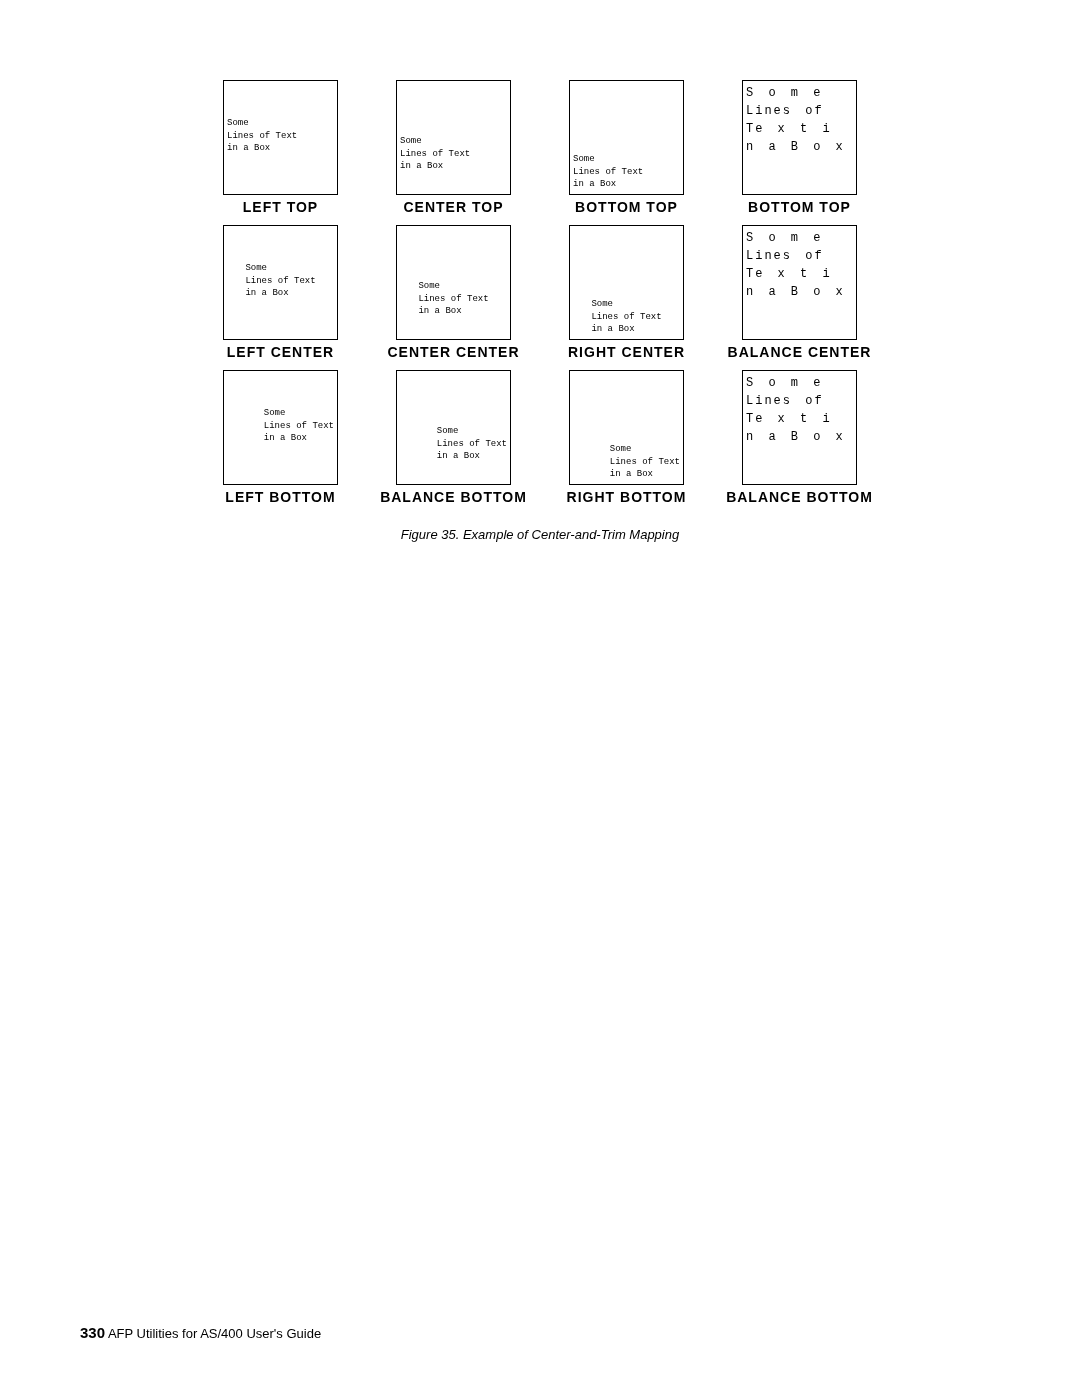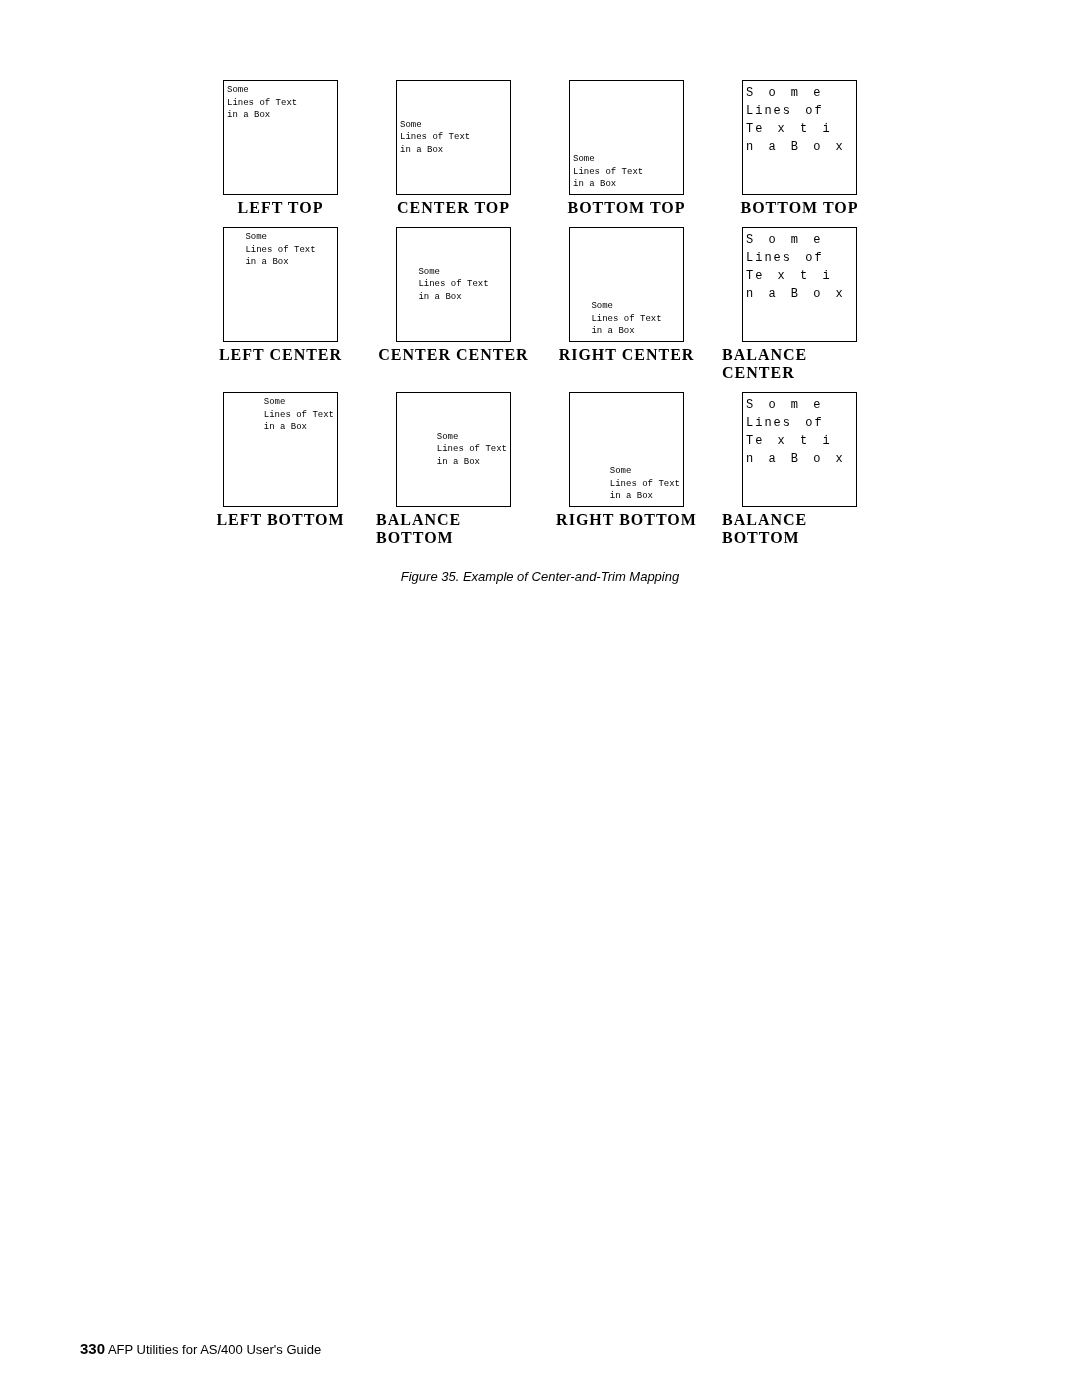--- a/index.html
+++ b/index.html
@@ -68,49 +68,50 @@
     .align-center-bottom { justify-content: flex-end; align-items: center; }
     .align-right-bottom { justify-content: flex-end; align-items: flex-end; }
     .align-balance-bottom { justify-content: flex-end; align-items: flex-start; }
 
     .box-text {
       font-size: 9px;
       font-family: 'Courier New', Courier, monospace;
       white-space: pre;
       line-height: 1.4;
       padding: 3px;
+      margin-top: 33px;
     }
 
     .box-text-balance {
       font-size: 12px;
       font-family: 'Courier New', Courier, monospace;
       line-height: 1.5;
       padding: 3px;
       letter-spacing: 2px;
       word-spacing: 4px;
     }
 
     .label {
-      font-size: 16px;
-      font-family: Liberation Serif, serif;
+      font-size: 14px;
+      font-family: Liberation Sans, sans-serif;
       font-weight: bold;
       margin-top: 4px;
       letter-spacing: 1px;
     }
 
     .figure-caption {
       font-size: 13px;
       font-family: Arial, Helvetica, sans-serif;
       font-style: italic;
       margin-top: 22px;
     }
 
     .page-footer {
       position: absolute;
-      bottom: 40px;
+      bottom: 56px;
       left: 80px;
       font-size: 13px;
       font-family: Arial, Helvetica, sans-serif;
     }
 
     .footer-number {
       font-weight: bold;
       font-size: 15px;
     }
   </style>

